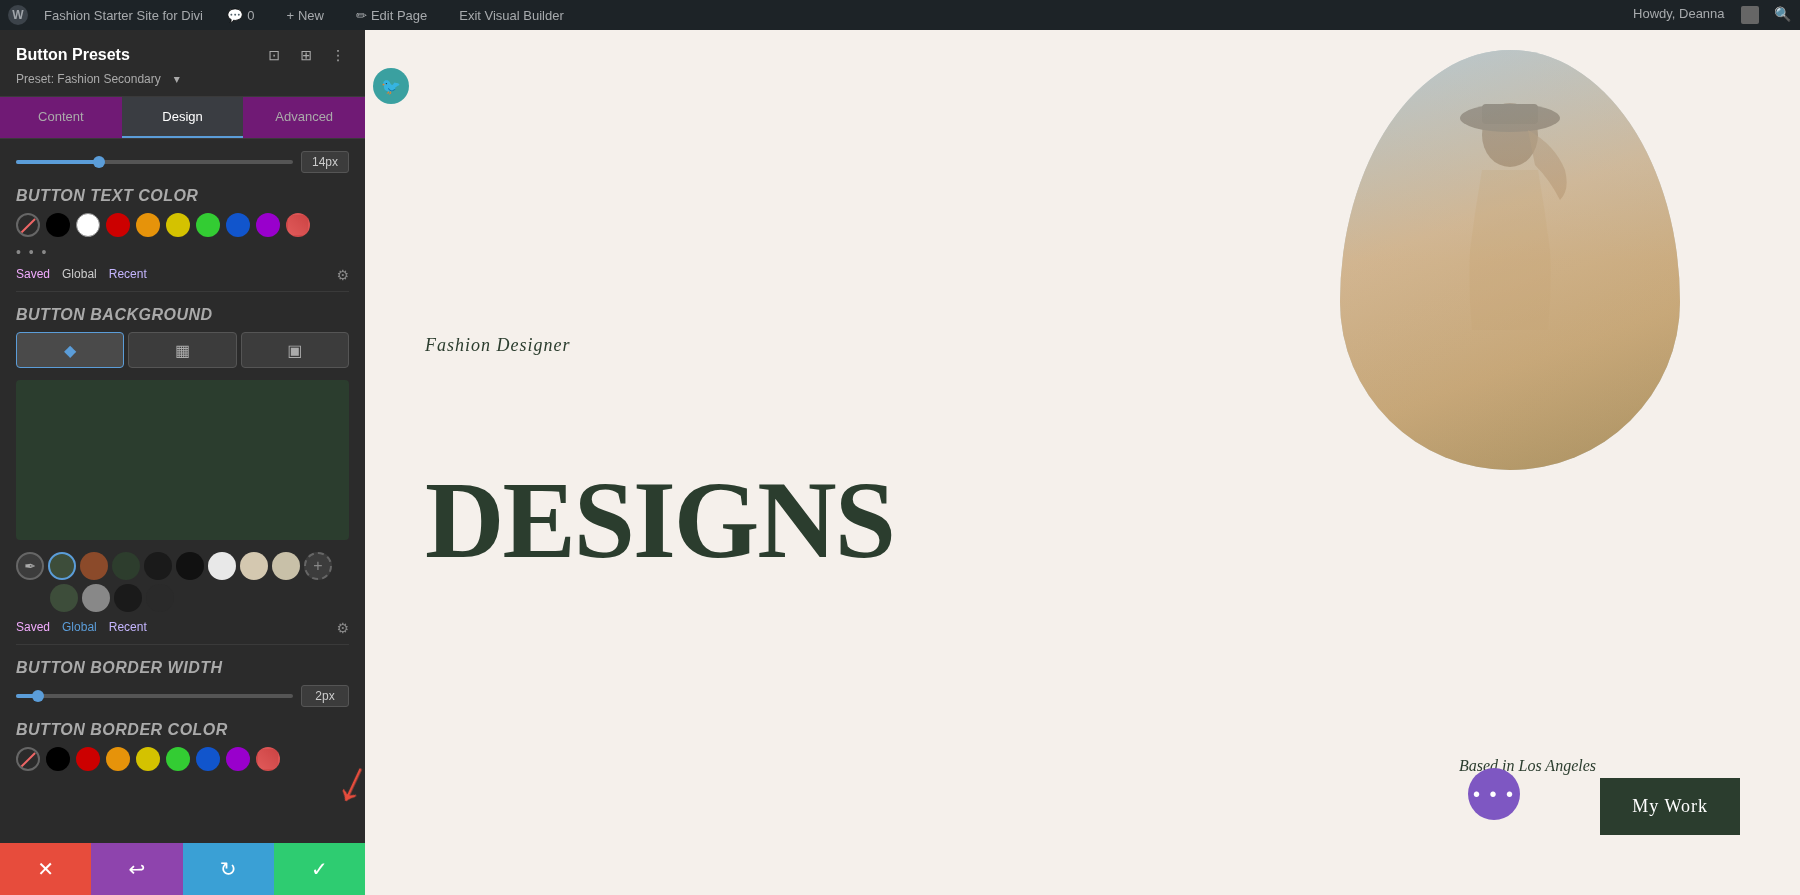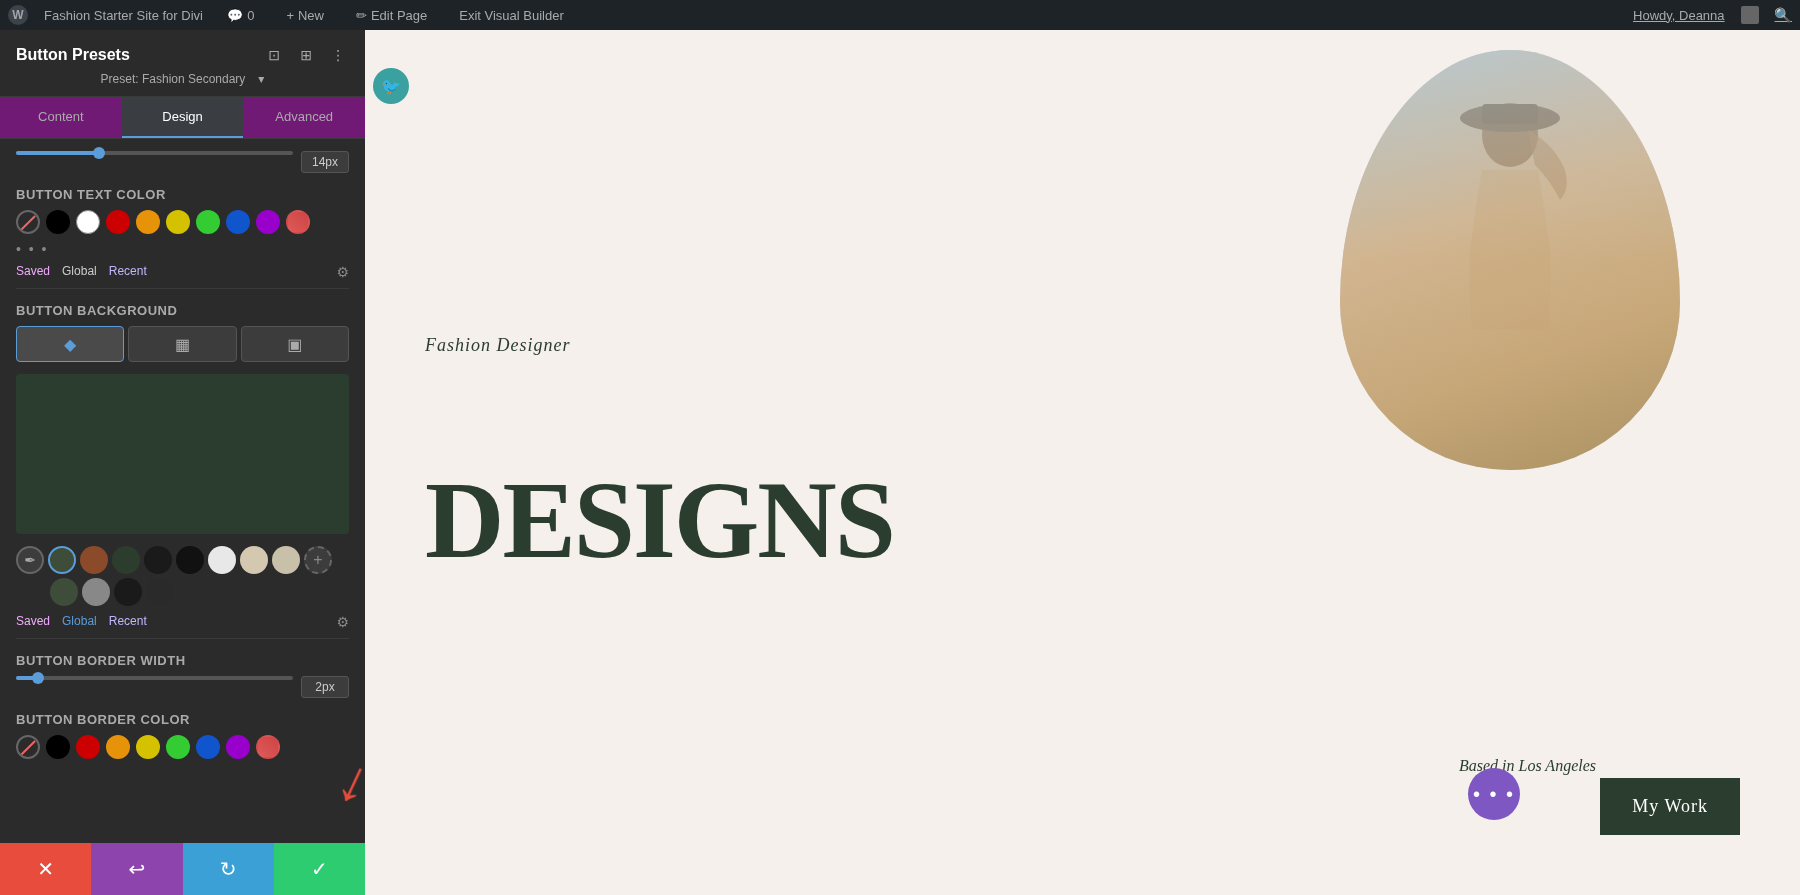--- a/index.html
+++ b/index.html
@@ -7,64 +7,64 @@
 
     
     #admin-bar {
       position: fixed; top: 0; left: 0; right: 0; height: 30px;
       background: #1d2327; display: flex; align-items: center; z-index: 9999;
       padding: 0 8px; gap: 16px; color: #a7aaad; font-size: 13px;
     }
     .admin-bar-wp { width: 20px; height: 20px; background: #3c434a; border-radius: 50%; display: flex; align-items: center; justify-content: center; color: #a0a5aa; font-size: 12px; font-weight: bold; }
     .admin-bar-site { display: flex; align-items: center; gap: 4px; color: #a7aaad; }
     .admin-bar-item { display: flex; align-items: center; gap: 4px; color: #a7aaad; cursor: pointer; padding: 0 8px; height: 30px; }
-    .admin-bar-right { margin-left: auto; display: flex; align-items: center; gap: 16px; color: #a7aaad; text-decoration: underline; }
+    .admin-bar-right { margin-left: auto; display: flex; align-items: flex-start; gap: 16px; color: #a7aaad; }
     .howdy { font-size: 13px; }
     .admin-avatar { width: 18px; height: 18px; background: #666; border-radius: 2px; }
     .admin-search-icon { color: #a7aaad; font-size: 14px; cursor: pointer; }
 
     
     #left-panel {
       position: fixed; top: 30px; left: 0; width: 365px; height: calc(895px - 30px);
       background: #2b2b2b; color: #ccc; overflow-y: auto; overflow-x: hidden;
       display: flex; flex-direction: column;
     }
 
     
     #panel-header {
       padding: 14px 16px 10px; background: #2b2b2b; border-bottom: 1px solid #3a3a3a;
       flex-shrink: 0;
     }
     .panel-title-row { display: flex; align-items: center; justify-content: space-between; margin-bottom: 6px; }
     .panel-title { font-size: 16px; font-weight: 600; color: #fff; }
     .panel-title-icons { display: flex; gap: 10px; align-items: center; }
     .panel-icon-btn { width: 22px; height: 22px; display: flex; align-items: center; justify-content: center; cursor: pointer; color: #aaa; font-size: 14px; }
-    .panel-preset { font-size: 12px; color: #aaa; display: flex; align-items: center; gap: 13px; cursor: pointer; justify-content: center; }
+    .panel-preset { font-size: 12px; color: #aaa; display: flex; align-items: center; gap: 13px; cursor: pointer; }
 
     
     #panel-tabs {
       display: flex; flex-shrink: 0; background: #701a75; border-bottom: 1px solid #3a3a3a;
     }
     .panel-tab {
       flex: 1; text-align: center; padding: 12px 0; font-size: 13px; color: #aaa;
       cursor: pointer; border-bottom: 2px solid transparent;
     }
     .panel-tab.active { color: #fff; background: #3a3d42; border-bottom: 2px solid #5b9dd9; }
 
     
     #panel-content { flex: 1; overflow-y: auto; padding: 12px 16px 80px; }
 
     
     .section-label {
-      font-size: 13px; font-weight: 600; color: #aaa; text-transform: uppercase;
-      letter-spacing: 0.5px; margin: 14px 0 8px;
-    }
-
-    
-    .slider-row { display: flex; align-items: flex-start; gap: 8px; margin-bottom: 12px; }
+      font-size: 16px; font-weight: 600; color: #aaa; text-transform: uppercase;
+      letter-spacing: 0.5px; margin: 14px 0 8px; font-style: italic;
+    }
+
+    
+    .slider-row { display: flex; align-items: center; gap: 8px; margin-bottom: 12px; }
     .slider-track { flex: 1; height: 4px; background: #555; border-radius: 2px; position: relative; cursor: pointer; }
     .slider-fill { height: 4px; background: #5b9dd9; border-radius: 2px; }
     .slider-thumb { width: 12px; height: 12px; background: #5b9dd9; border-radius: 50%; position: absolute; top: -4px; cursor: grab; }
     .slider-value { min-width: 48px; background: #3c3c3c; border: 1px solid #555; border-radius: 3px; padding: 3px 6px; font-size: 12px; color: #ccc; text-align: center; }
 
     
     .color-row { display: flex; align-items: center; gap: 6px; flex-wrap: wrap; margin-bottom: 6px; }
     .color-swatch { width: 24px; height: 24px; border-radius: 50%; cursor: pointer; border: 2px solid transparent; flex-shrink: 0; }
     .color-swatch.transparent { background: transparent; border: 2px solid #666; position: relative; overflow: hidden; }
     .color-swatch.transparent::after { content: ''; position: absolute; top: 50%; left: 0; right: 0; height: 2px; background: #e66; transform: rotate(-45deg); transform-origin: center; }

